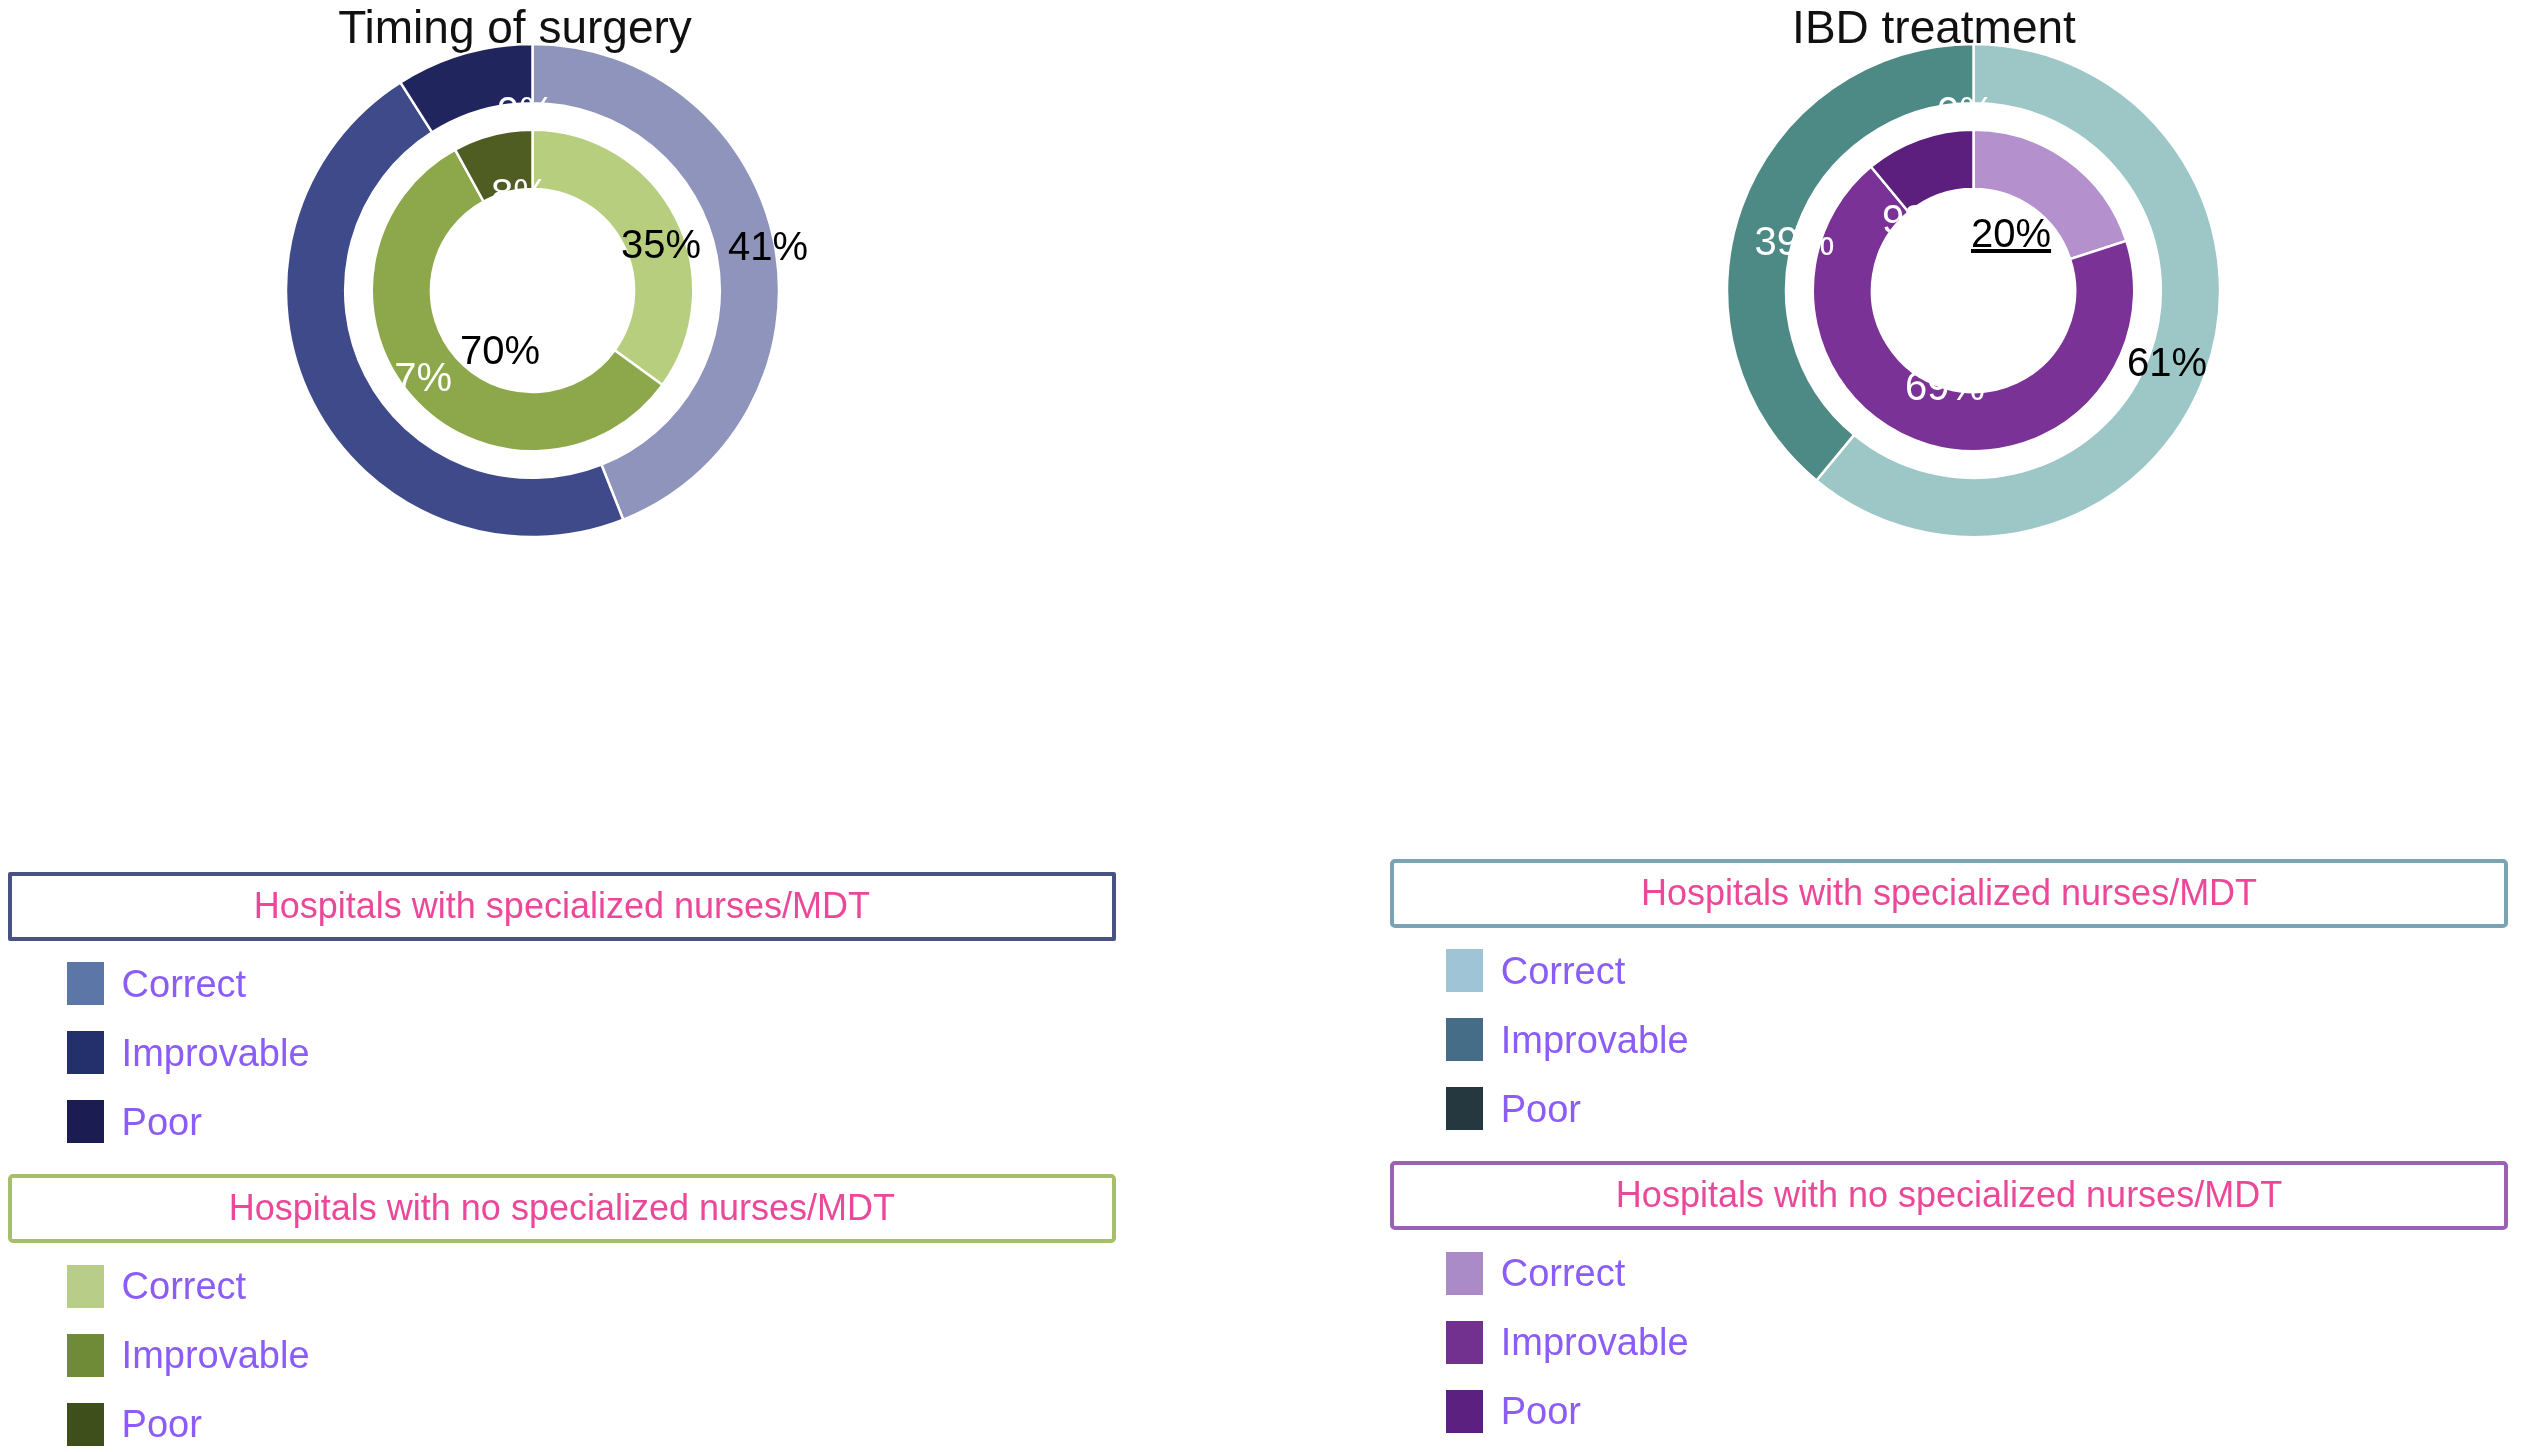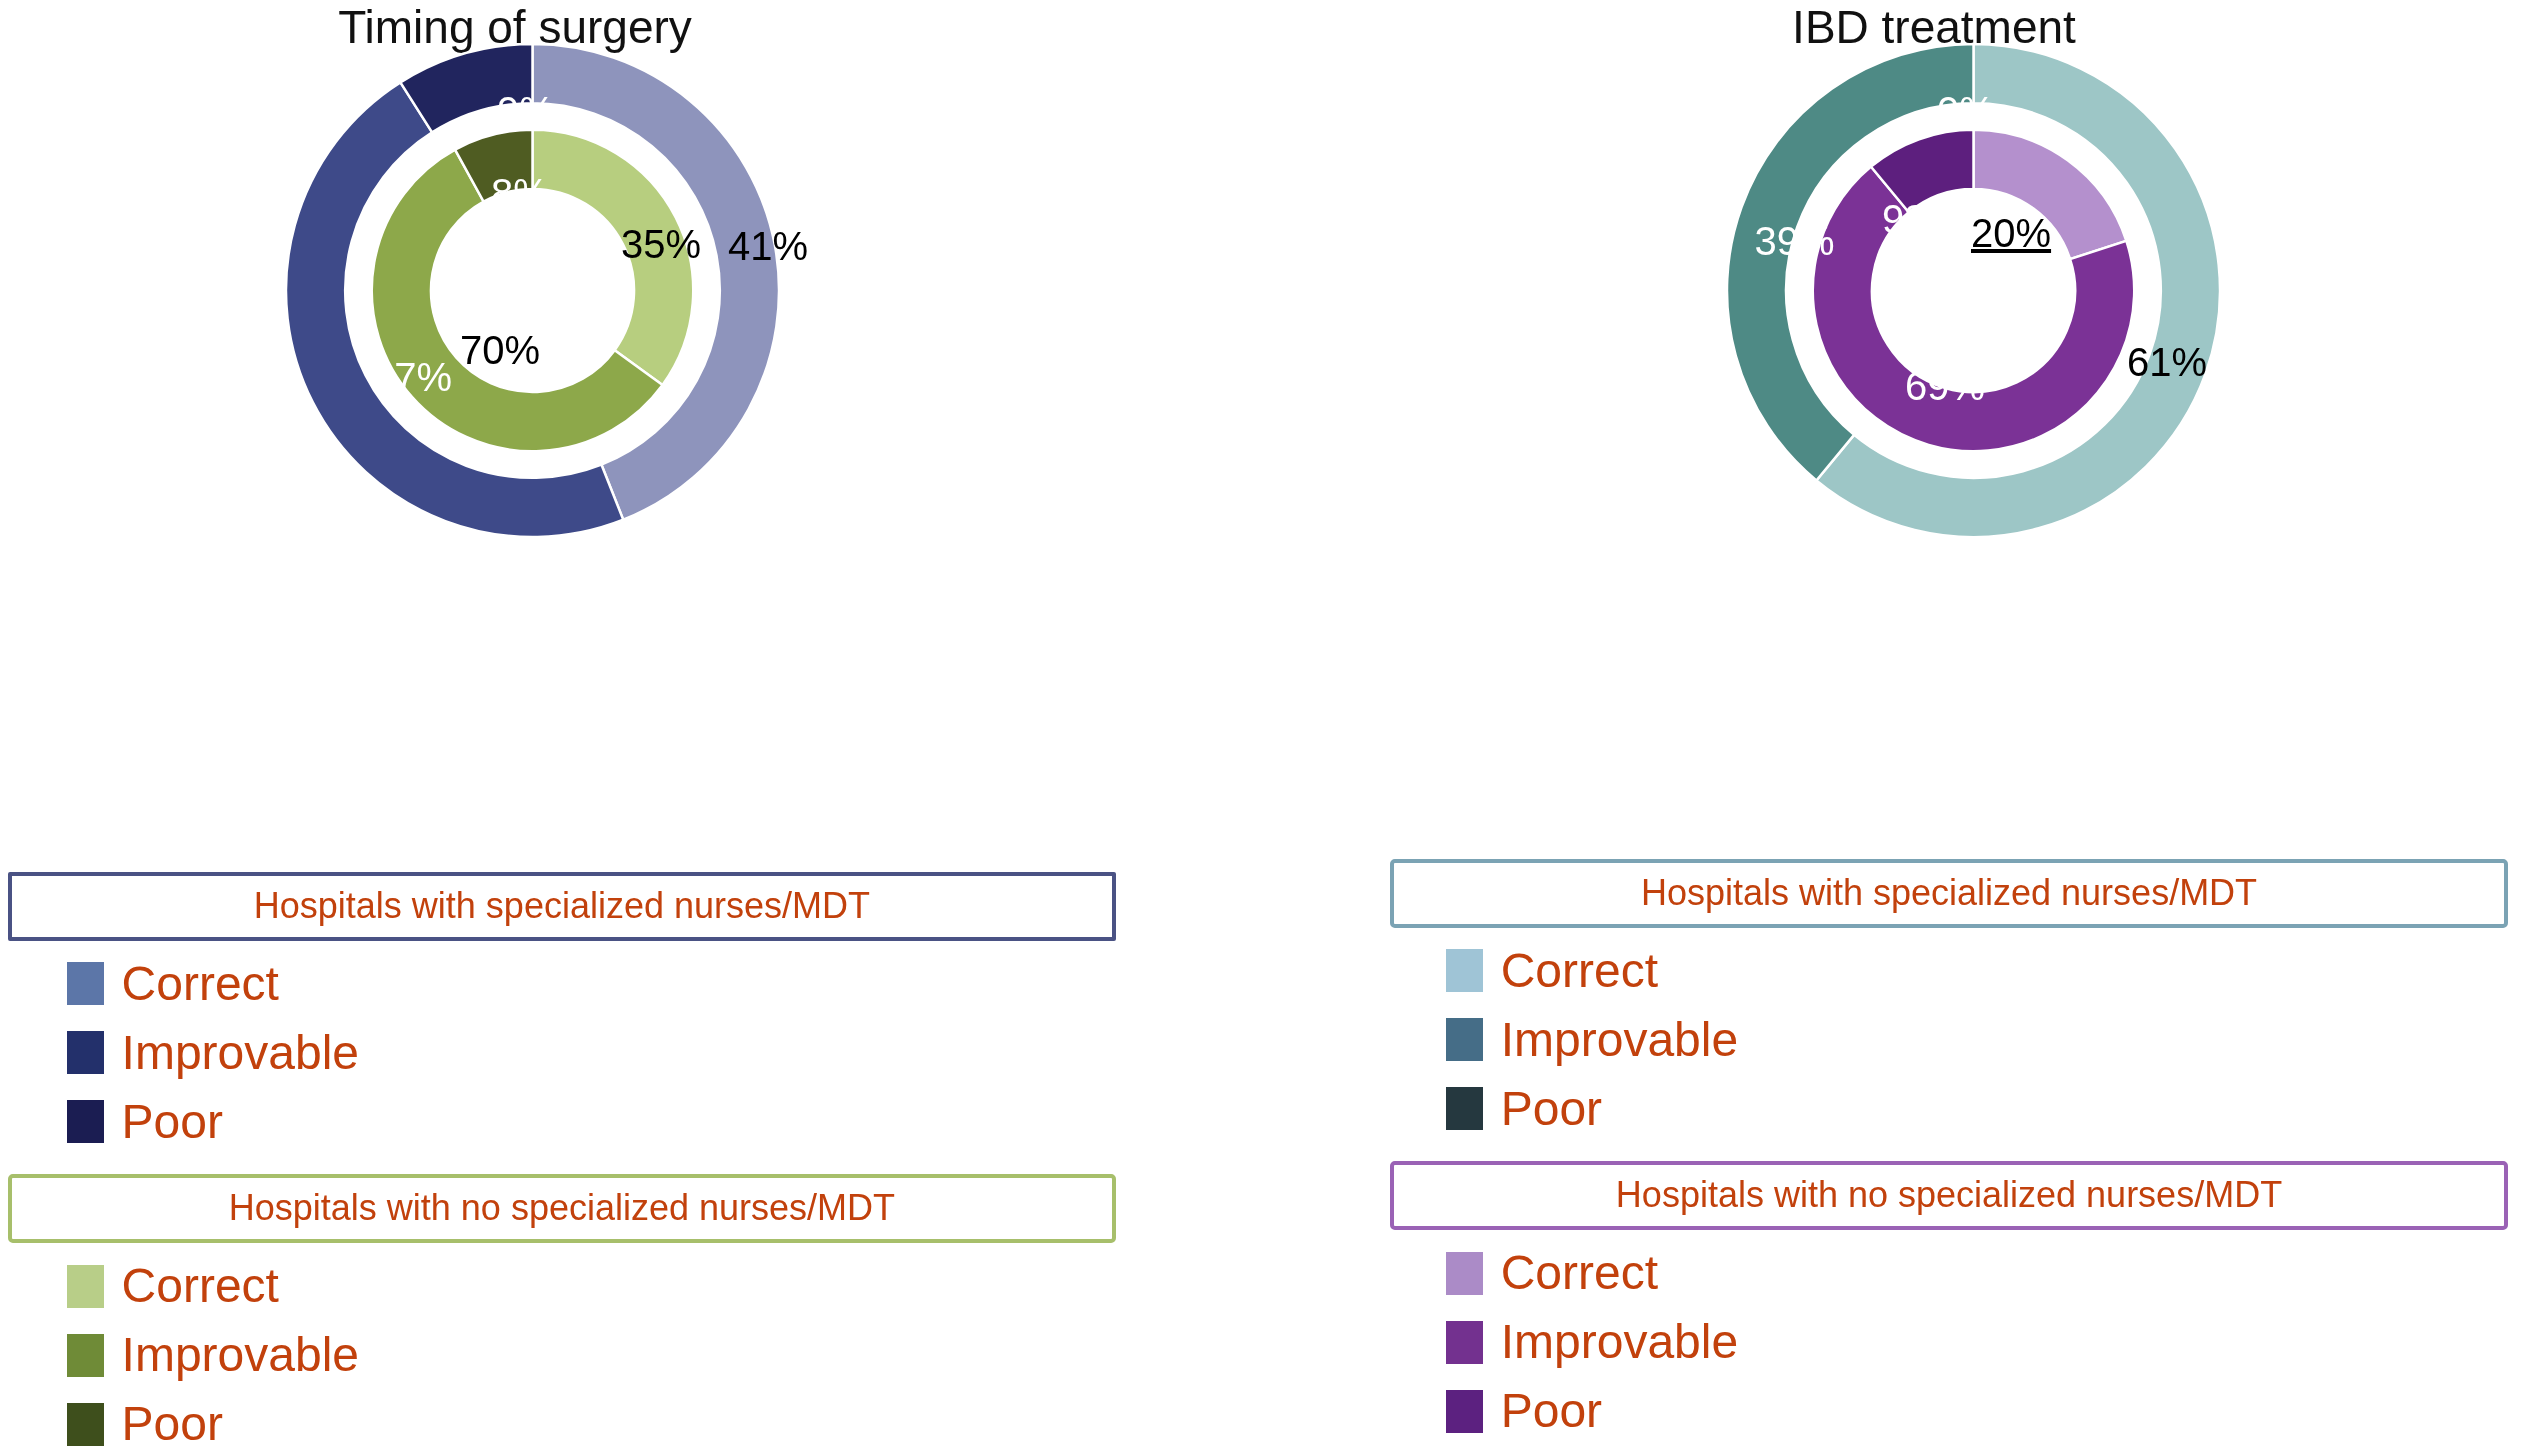--- a/index.html
+++ b/index.html
@@ -48,21 +48,21 @@
   #panel-right .legend{left:128px;top:859px;width:1118px;}
 
   .legend-header{
     box-sizing:border-box;
     background:#ffffff;
     border-style:solid;
     text-align:center;
     font-size:36px;
     line-height:36px;
     padding:11.8px 0 12.8px 0;
-    color:#c2410c;
+    color:#ec4899;
   }
   .legend-header.blue  {border-width:4.9px;border-color:#4a5284;border-radius:2px;}
   .legend-header.green {border-width:4.9px;border-color:#a7bf6b;border-radius:4.9px;}
   .legend-header.teal  {border-width:4.9px;border-color:#7ba3b4;border-radius:4.9px;}
   .legend-header.purple{border-width:4.9px;border-color:#9a62b5;border-radius:4.9px;}
 
   .legend-items{margin-top:8.9px;}
   #panel-left .legend-items{padding-left:59px;}
   #panel-right .legend-items{padding-left:56px;}
 
@@ -70,24 +70,24 @@
     display:flex;
     align-items:center;
     height:69px;
   }
   .swatch{
     width:37px;height:43px;
     display:inline-block;
     flex:0 0 auto;
   }
   .legend-label{
-    font-size:48px;
+    font-size:38px;
     line-height:38px;
     margin-left:17.7px;
-    color:#c2410c;
+    color:#8b5cf6;
   }
 
   .group-gap-left{height:17.7px;}
   .group-gap-right{height:17.7px;}
 </style>
 </head>
 <body>
 
 <div class="panel" id="panel-left">
 

